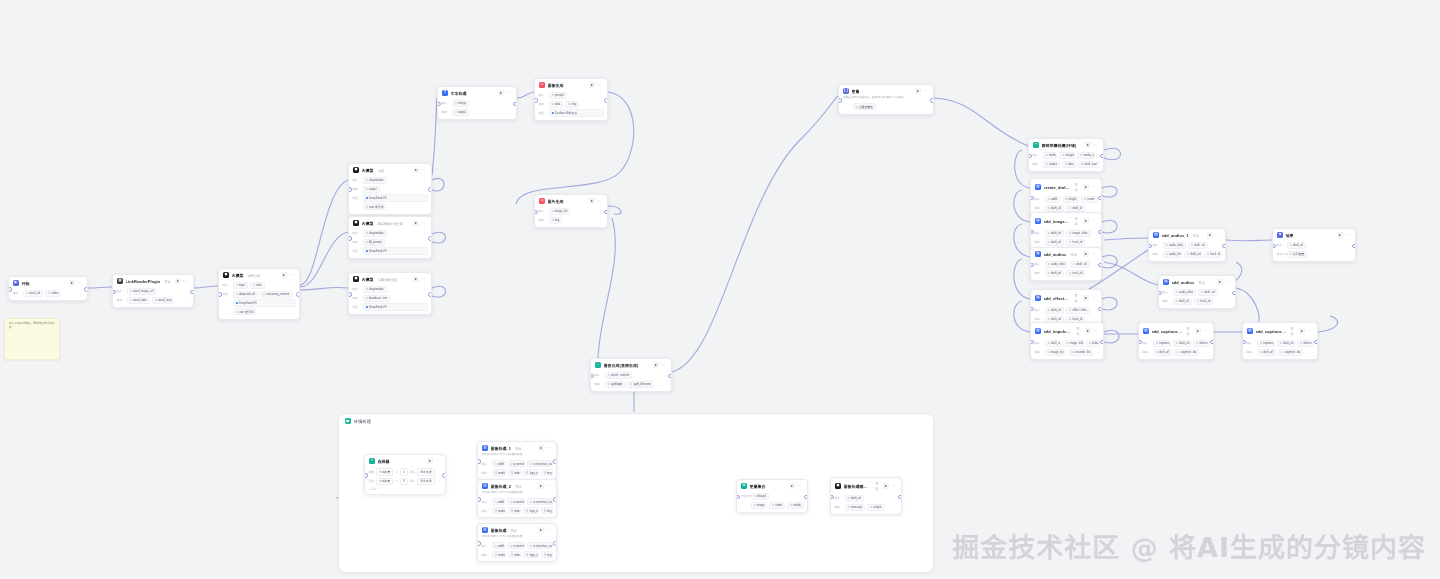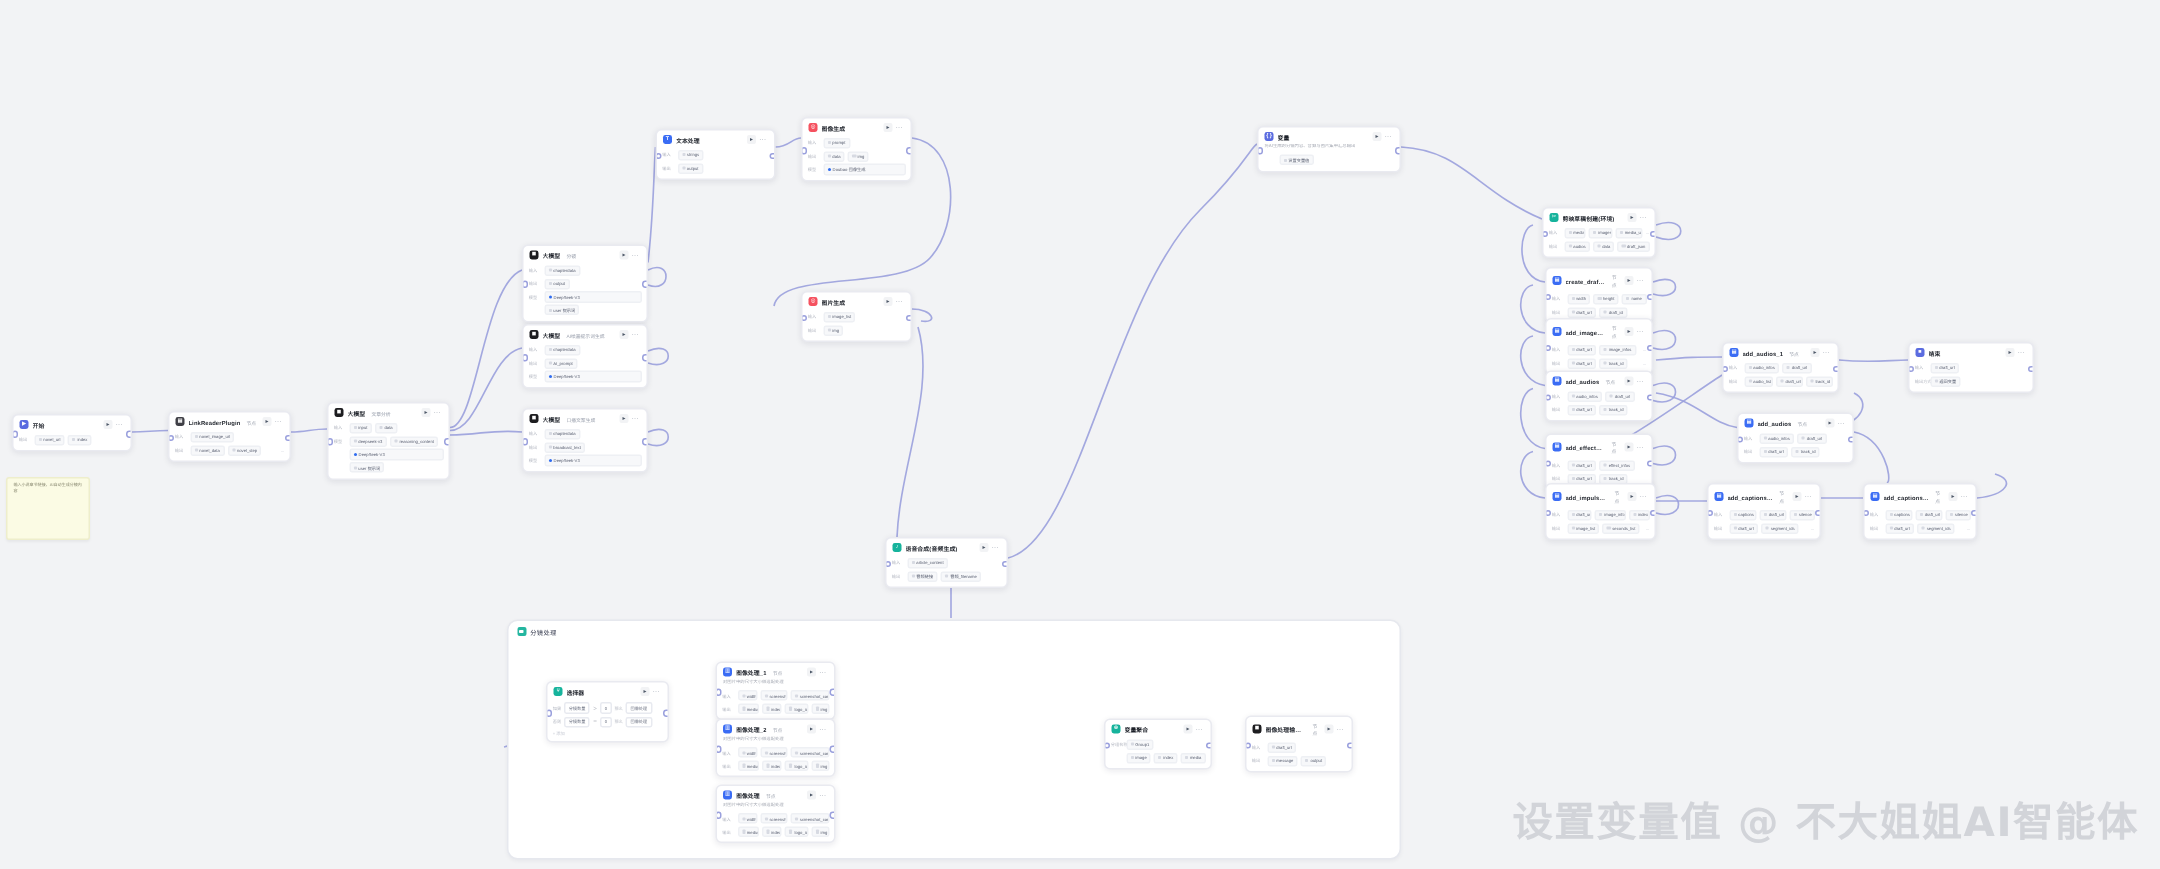--- a/index.html
+++ b/index.html
@@ -1045,14 +1045,14 @@
             <span class="row-label">输出</span>
             <span class="pill var">message</span>
             <span class="pill var">output</span>
           </div>
         </div>
         <span class="port l"></span>
         <span class="port r"></span>
       </div>
     </div>
 
-  <div class="watermark">设置变量值 @ 不大姐姐AI智能体</div>
+  <div class="watermark">掘金技术社区 @ 将AI生成的分镜内容</div>
 </div>
 
 </body></html>

